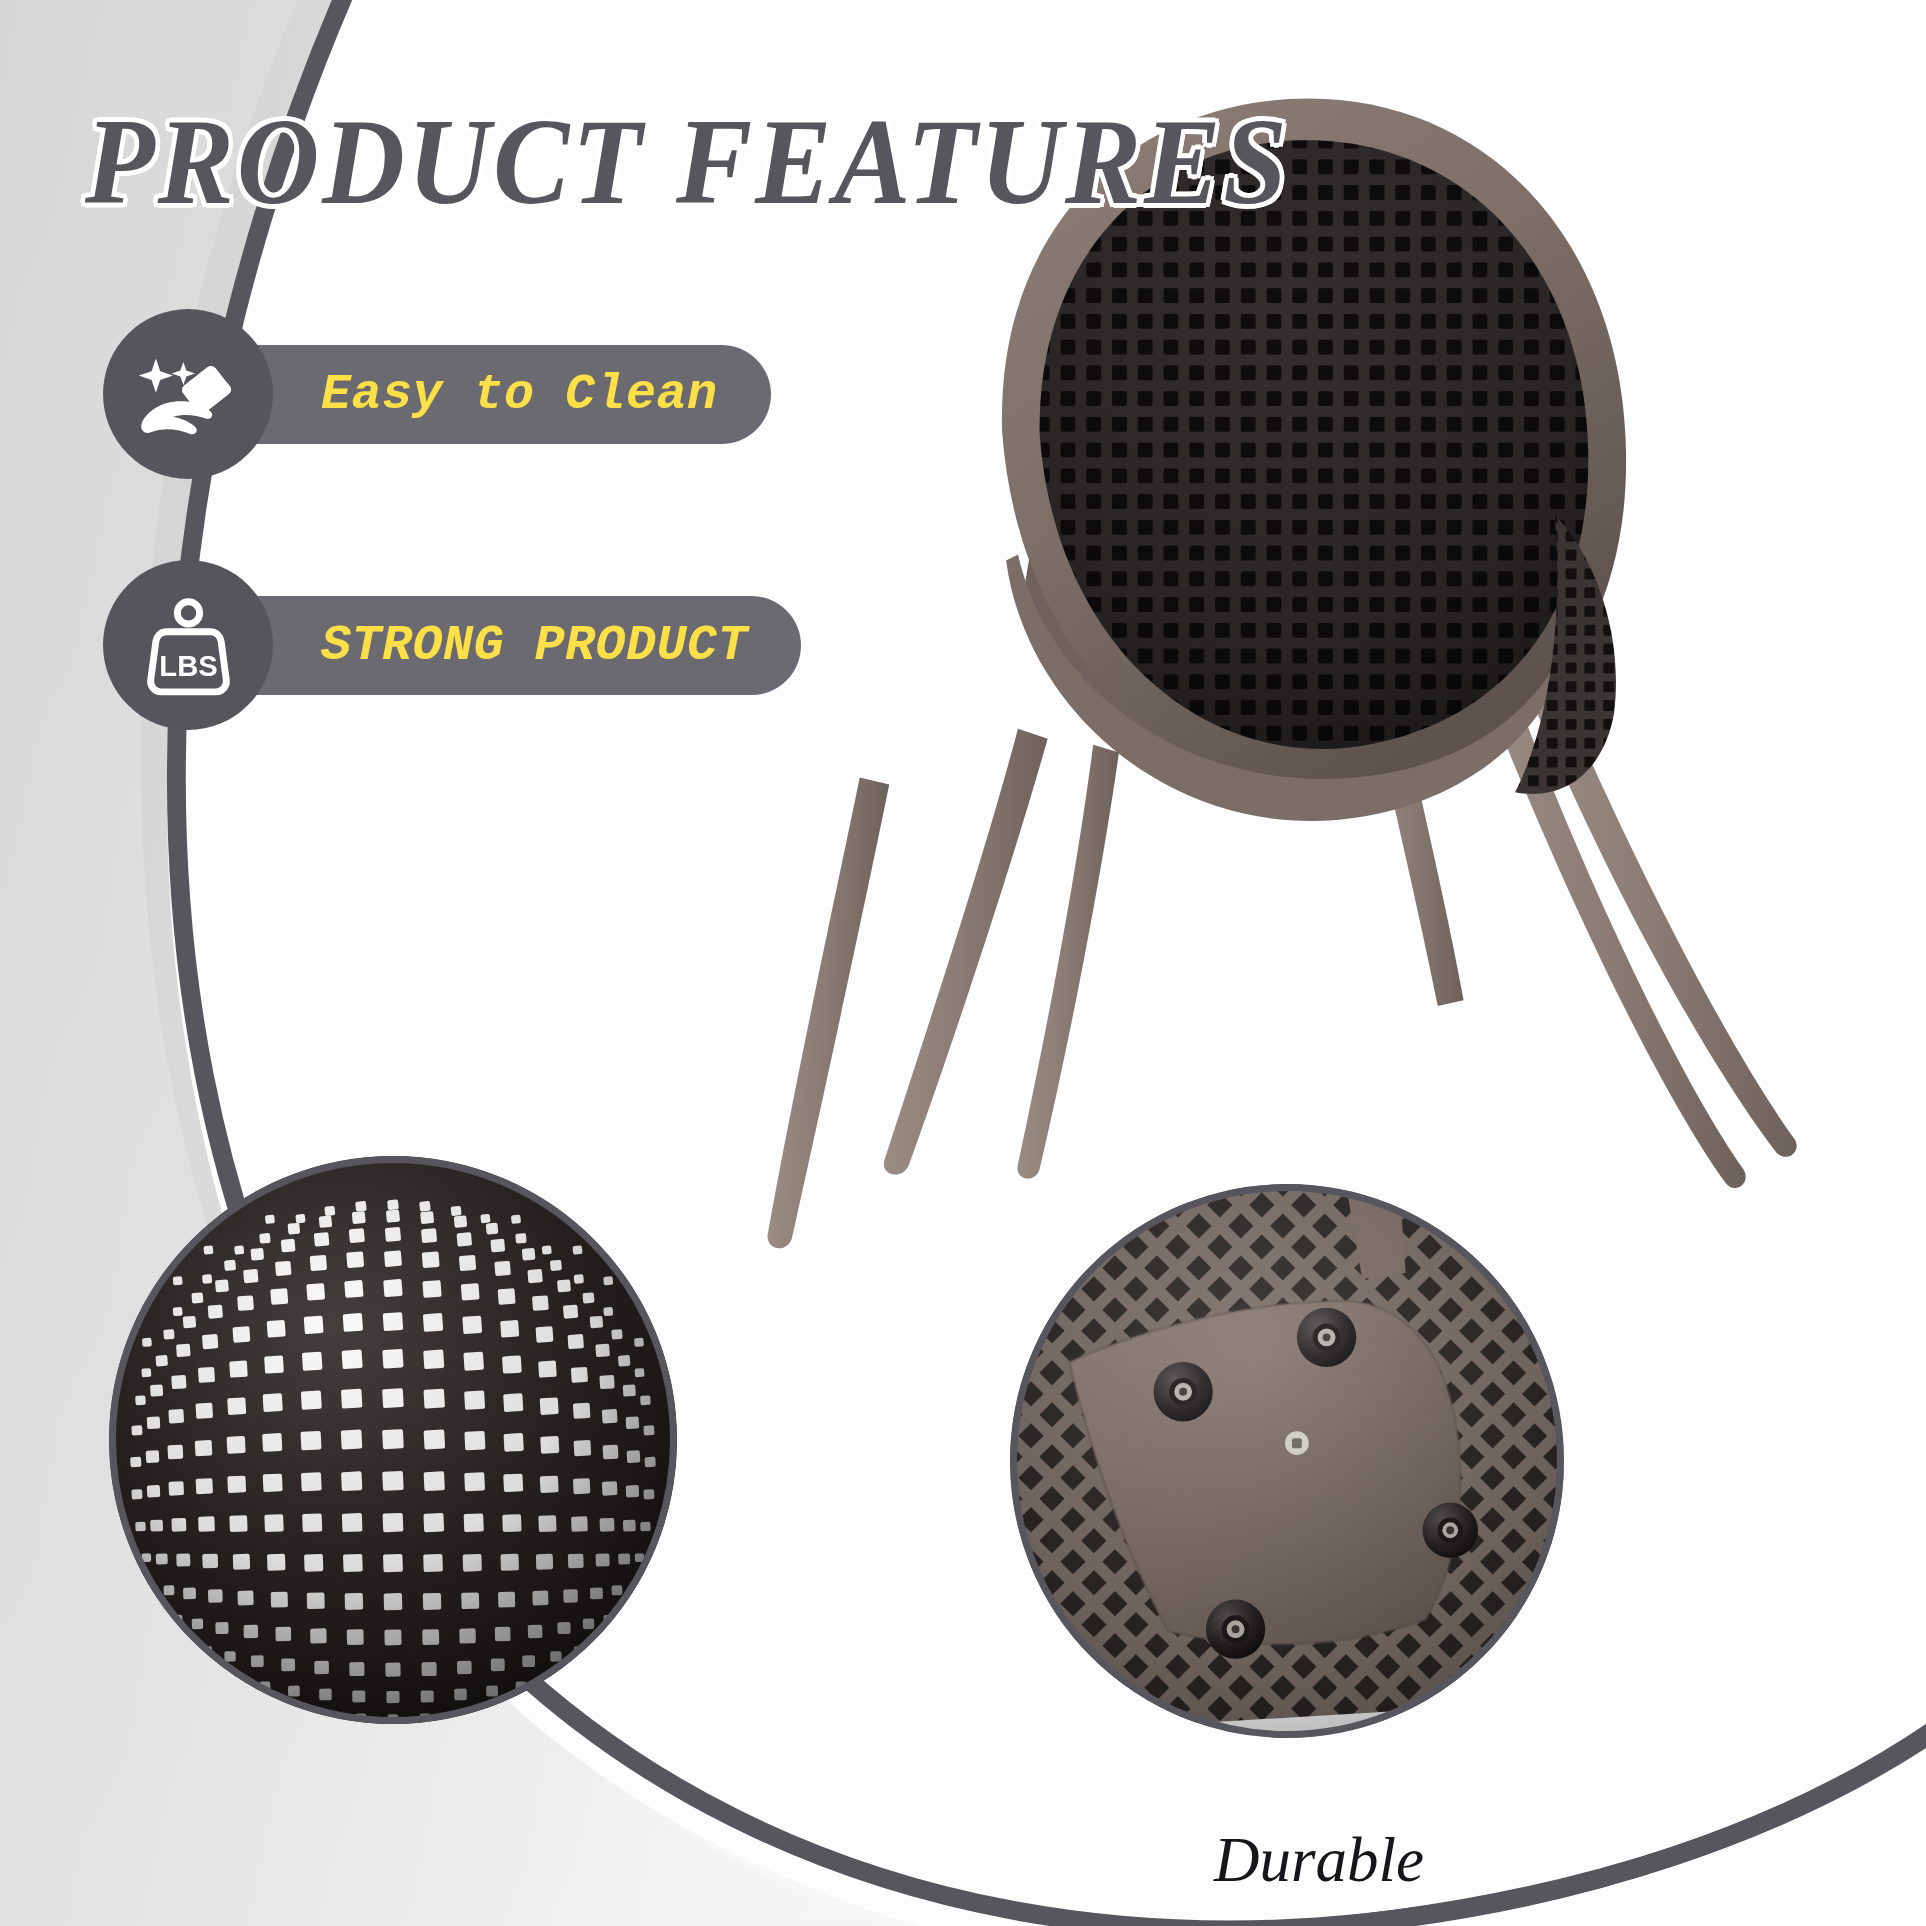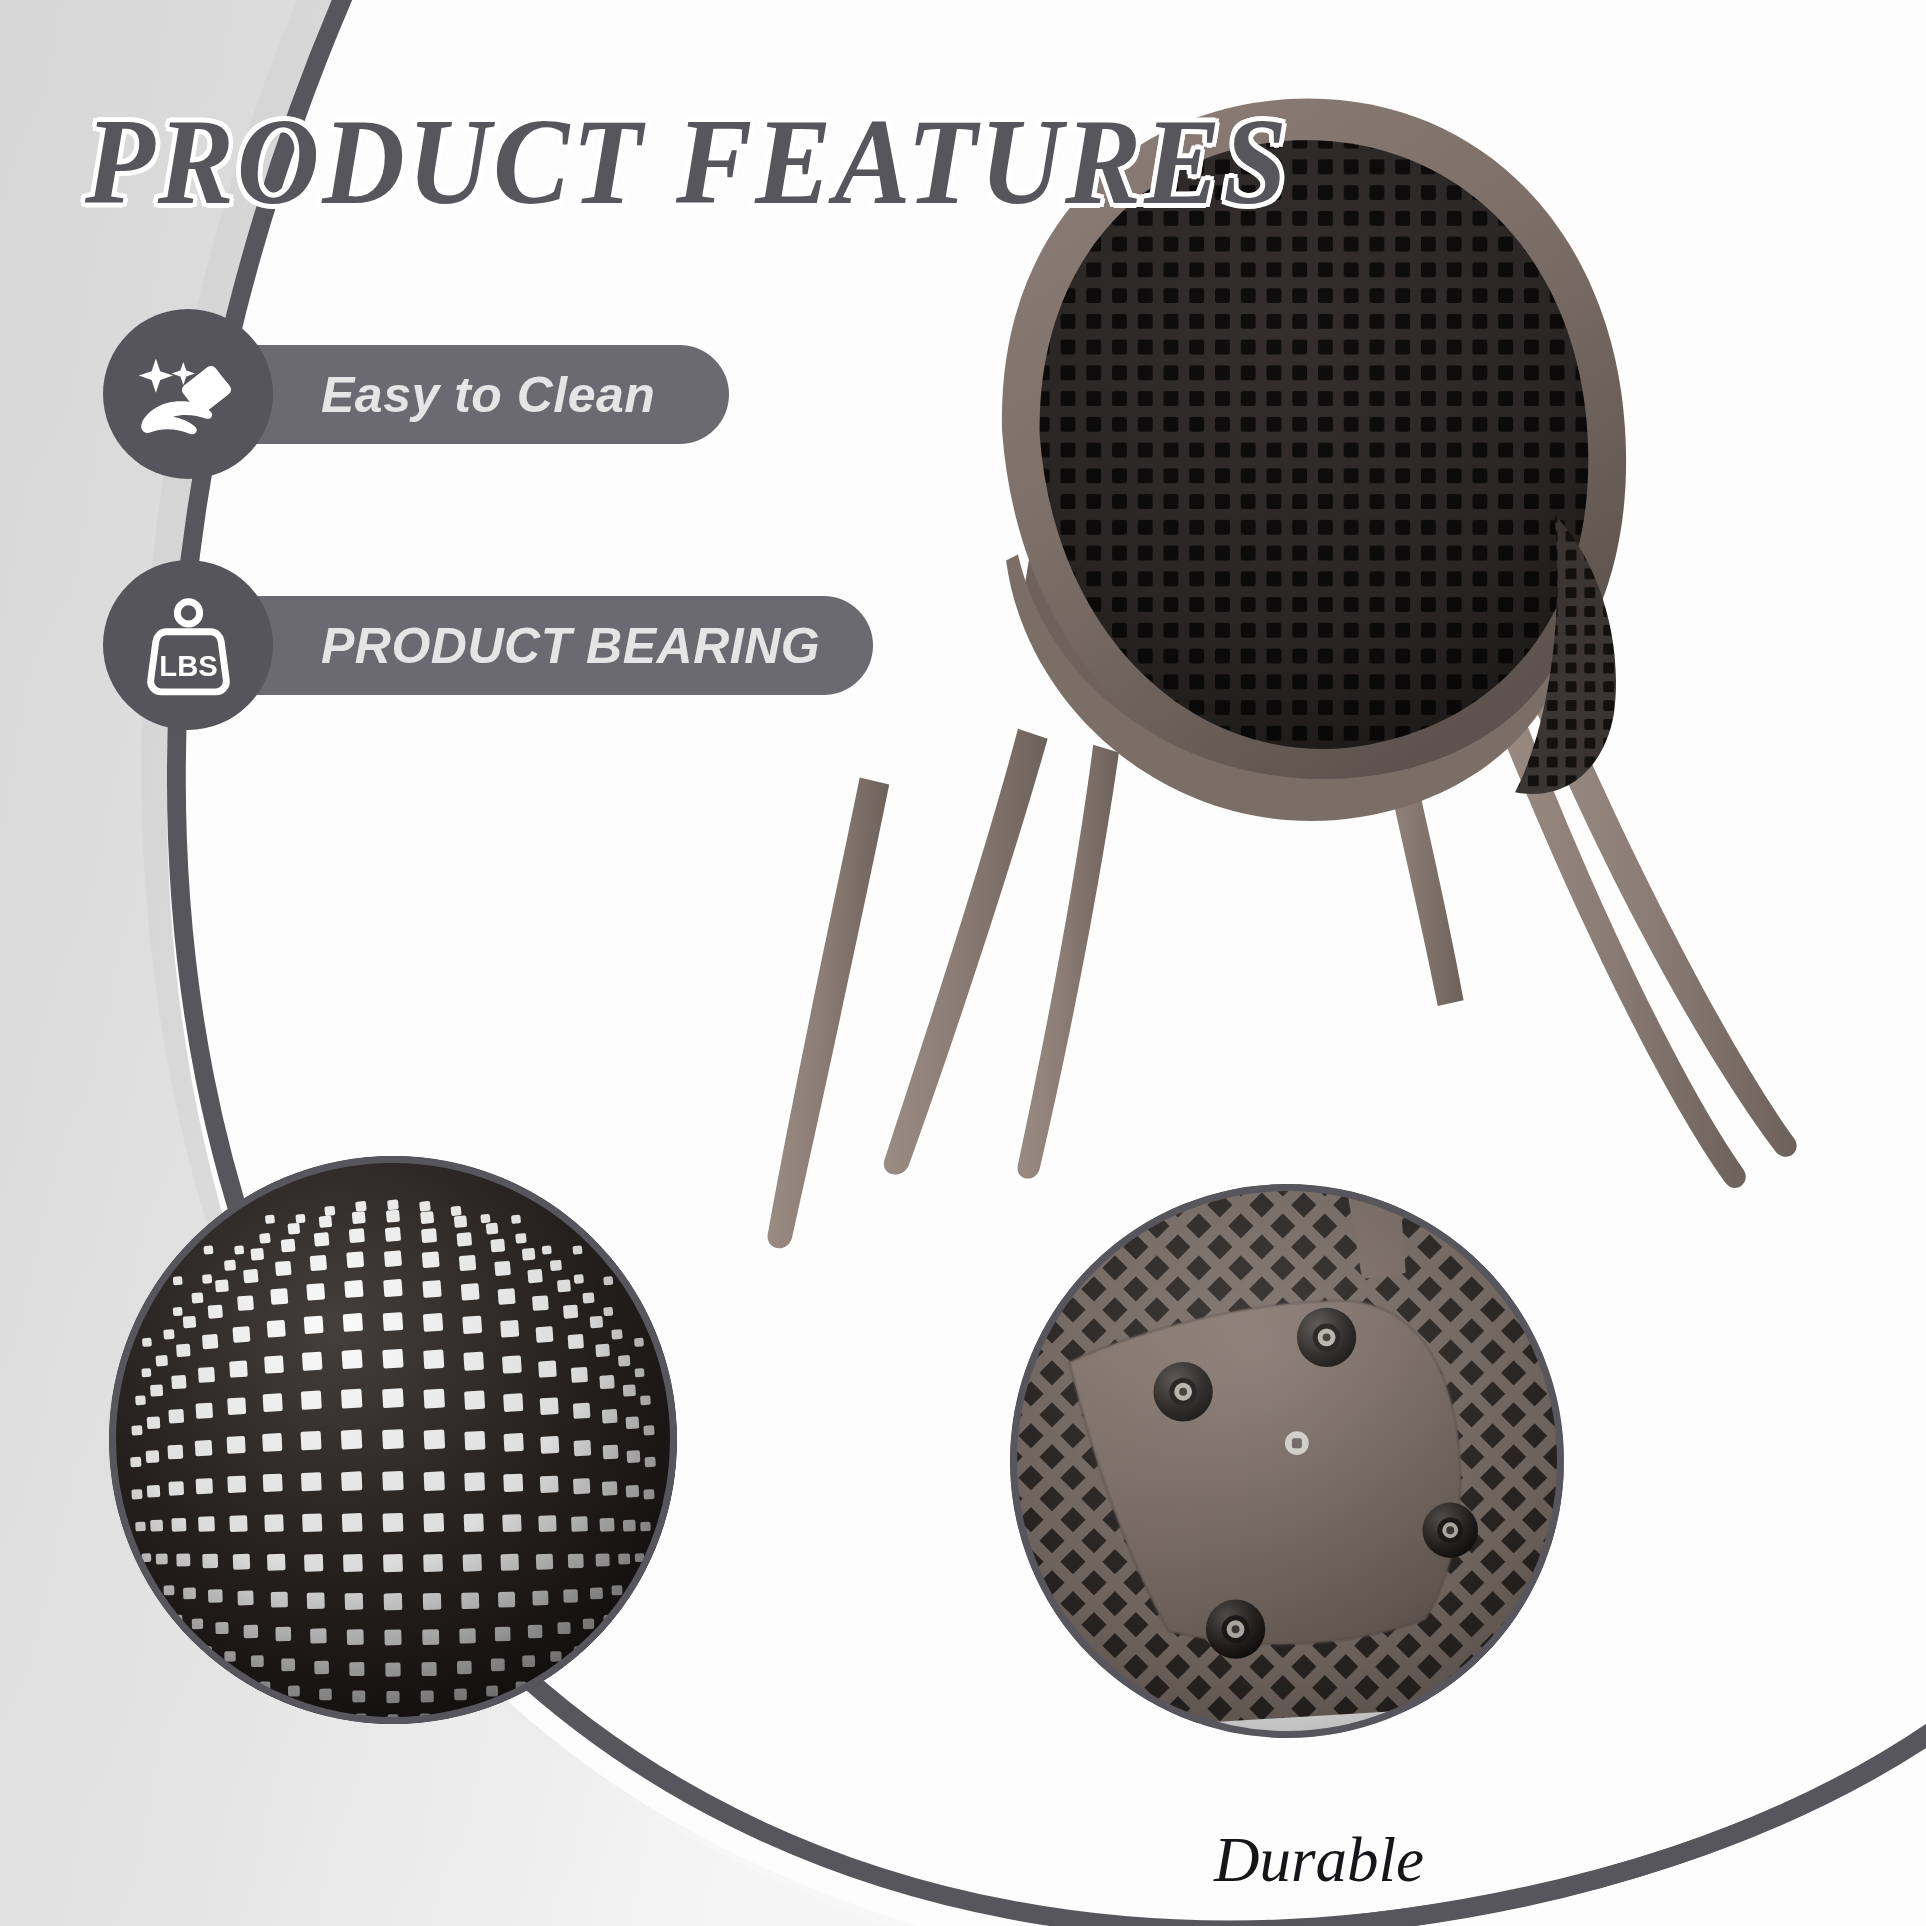--- a/index.html
+++ b/index.html
@@ -44,24 +44,24 @@
     position:absolute;
     left:85px;top:8px;
     height:99px;
     border-radius:50px;
     background:#6a6a70;
     display:flex;align-items:center;
     padding-left:133px;padding-right:53px;
     box-sizing:border-box;
   }
   .badge .pill span{
-    font-family:Liberation Sans, sans-serif;
+    font-family:Liberation Mono, monospace;
     font-style:italic;font-weight:bold;
     font-size:50px;
-    color:#e5e5e5;
+    color:#fde047;
     white-space:nowrap;
     letter-spacing:0.5px;
   }
   .badge .iconwrap{
     position:absolute;left:0;top:0;
     width:170px;height:170px;margin-top:-28px;
     border-radius:50%;
     background:#55555b;
     display:flex;align-items:center;justify-content:center;
     z-index:3;
@@ -265,21 +265,21 @@
                  C 52 88, 62 92, 68 98
                  C 72 102, 68 108, 62 106
                  C 48 100, 30 98, 16 104
                  C 10 107, 2 102, 6 92 Z" fill="#ffffff"></path>
       </svg>
     </div>
   </div>
 
   <div class="badge" id="badge-bearing">
     <div class="pill">
-      <span>PRODUCT BEARING</span>
+      <span>STRONG PRODUCT</span>
     </div>
     <div class="iconwrap">
       <svg viewBox="0 0 120 120">
         <circle cx="60" cy="22" r="13" fill="none" stroke="#ffffff" stroke-width="8"></circle>
         <path d="M34 44 L86 44 C92 44 97 49 98 55 L104 100
                  C105 108 99 114 92 114 L28 114
                  C21 114 15 108 16 100 L22 55 C23 49 28 44 34 44 Z" fill="none" stroke="#ffffff" stroke-width="8" stroke-linejoin="round"></path>
         <text x="60" y="95" text-anchor="middle" font-family="Liberation Sans, sans-serif" font-size="34" font-weight="bold" fill="#ffffff">LBS</text>
       </svg>
     </div>

